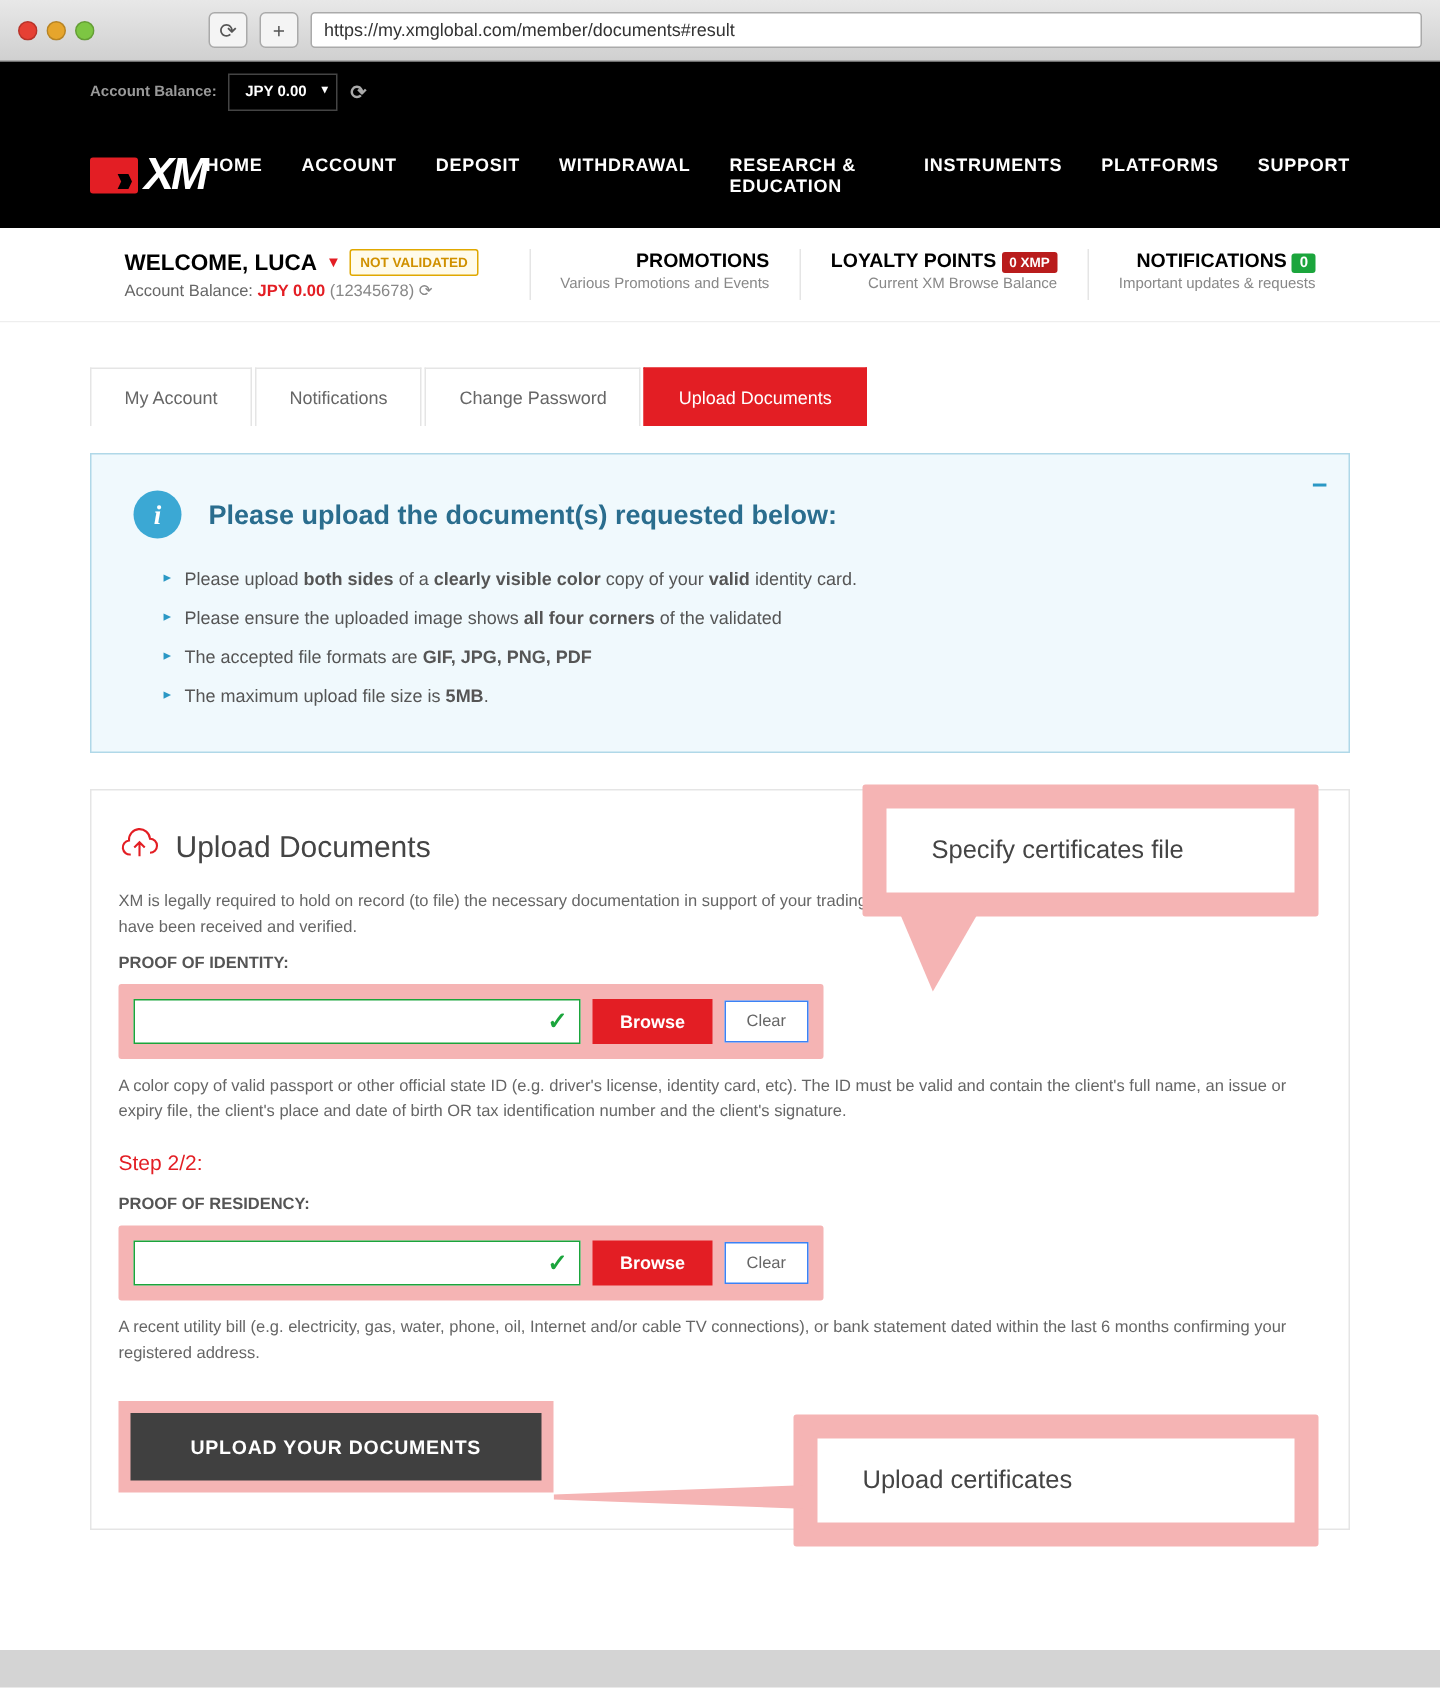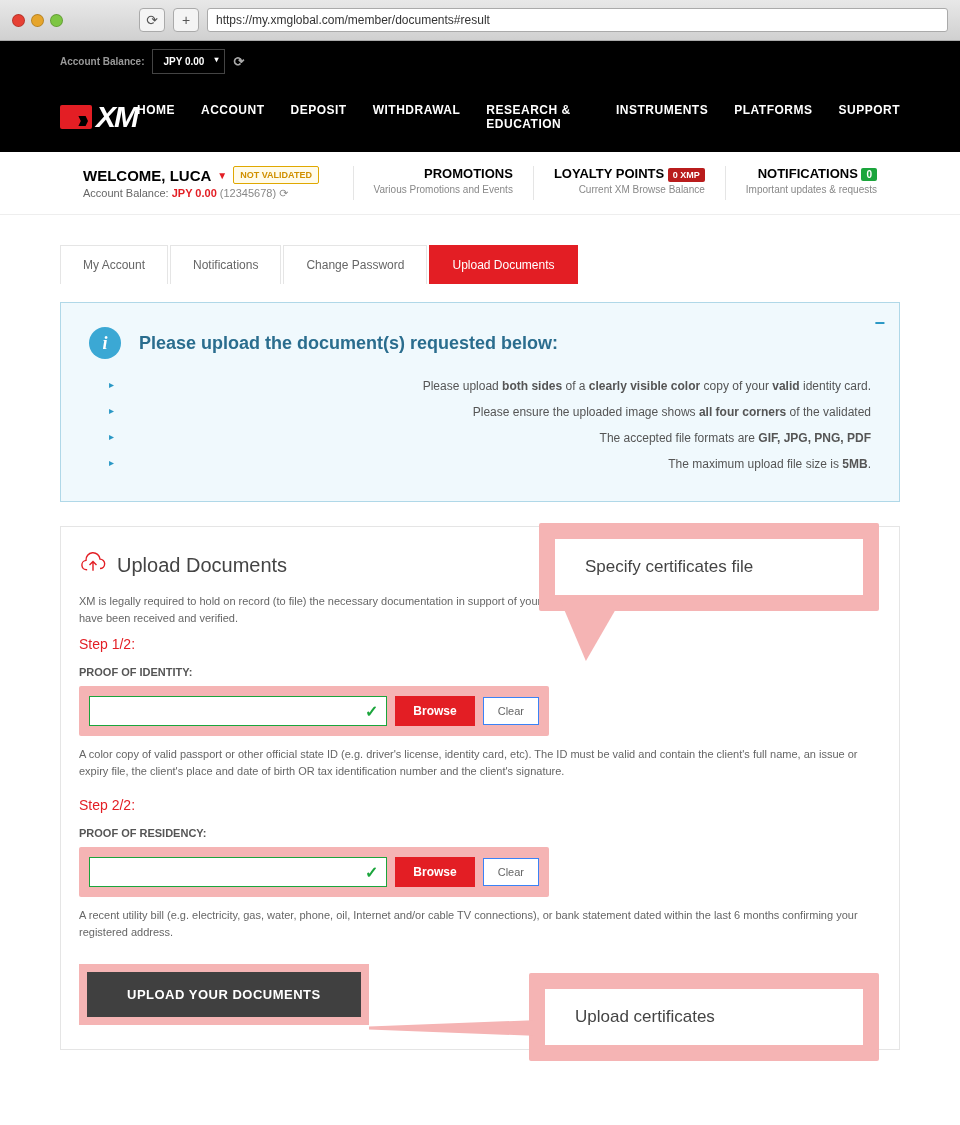--- a/index.html
+++ b/index.html
@@ -59,21 +59,21 @@
 
 .tabs { display: flex; gap: 2px; }
 .tab { padding: 12px 22px; background: #fff; border: 1px solid #e5e5e5; border-bottom: none; font-size: 12px; color: #666; }
 .tab.active { background: #e31e24; color: #fff; border-color: #e31e24; }
 
 .info-box { border: 1px solid #b0d8e8; background: #f0f9fd; padding: 24px 28px; margin-top: 18px; position: relative; }
 .info-box .collapse { position: absolute; top: 10px; right: 14px; color: #2a98c5; font-size: 18px; font-weight: bold; }
 .info-head { display: flex; align-items: center; gap: 18px; margin-bottom: 14px; }
 .info-icon { width: 32px; height: 32px; border-radius: 50%; background: #3ba8d4; color: #fff; display: flex; align-items: center; justify-content: center; font-size: 18px; font-weight: bold; font-style: italic; font-family: Georgia,serif; }
 .info-title { color: #2a6d8e; font-size: 18px; font-weight: 600; }
-.info-list { list-style: none; padding-left: 20px; text-align: right; }
+.info-list { list-style: none; padding-left: 20px; }
 .info-list li { position: relative; padding: 6px 0 6px 14px; font-size: 12px; color: #555; }
 .info-list li::before { content: "▸"; position: absolute; left: 0; color: #2a98c5; font-size: 10px; }
 
 .upload-panel { border: 1px solid #e5e5e5; padding: 24px 18px; margin-top: 24px; }
 .upload-head { display: flex; align-items: center; gap: 10px; margin-bottom: 14px; }
 .upload-icon { width: 28px; height: 28px; position: relative; }
 .upload-icon svg { width: 28px; height: 28px; }
 .upload-title { font-size: 20px; color: #444; }
 .upload-desc { font-size: 11px; color: #666; line-height: 1.5; margin-bottom: 10px; }
 .step-label { color: #e31e24; font-size: 14px; margin: 10px 0 14px; }
@@ -89,21 +89,21 @@
 
 .upload-submit-wrap { background: #f5b4b4; padding: 8px; display: inline-block; margin-top: 6px; }
 .upload-submit { background: #404040; color: #fff; font-size: 13px; font-weight: 900; text-transform: uppercase; padding: 15px 40px; border: none; letter-spacing: 0.5px; }
 
 
 .callout { position: absolute; background: #f5b4b4; padding: 16px; border-radius: 2px; z-index: 5; }
 .callout-inner { background: #fff; padding: 18px 30px; font-size: 17px; color: #444; font-family: Verdana, sans-serif; }
 .callout .tail { position: absolute; width: 0; height: 0; }
 
 .upload-panel { position: relative; }
-.callout1 { top: -4px; right: 20px; width: 340px; }
+.callout1 { top: -4px; right: 20px; width: 304px; }
 .callout1 .tail { left: -10px; bottom: -50px; border-top: 80px solid #f5b4b4; border-left: 80px solid transparent; transform: skewX(-30deg); z-index: -1; }
 .callout2 { bottom: -12px; right: 20px; width: 350px; }
 .callout2-tail { position:absolute; left:-160px; bottom:25px; width:170px; height:16px; background:#f5b4b4; clip-path: polygon(0 40%, 100% 0, 100% 100%, 0 60%); }
 </style>
 </head>
 <body>
 
 <div class="browser-chrome">
   <div class="traffic-lights">
     <div class="tl red"></div>
@@ -205,21 +205,20 @@
       <div class="upload-icon">
         <svg viewBox="0 0 24 24">
               <path fill="none" stroke="#e31e24" stroke-width="1.2" d="M18 15a4 4 0 0 0 0-8 6 6 0 0 0-12 1 4 4 0 0 0 1 8"></path>
               <path fill="none" stroke="#e31e24" stroke-width="1.2" d="M12 17V9m-3 3 3-3 3 3"></path>
             </svg>
       </div>
       <div class="upload-title">Upload Documents</div>
     </div>
     <div class="upload-desc">XM is legally required to hold on record (to file) the necessary documentation in support of your trading account. Your account will be validated once your documents have been received and verified.</div>
 
-    <div class="step-label">Step 1/2:</div>
     <div class="field-label">PROOF OF IDENTITY:</div>
     <div class="highlight-box">
       <div class="file-input">
             <span class="check">✓</span>
           </div>
       <button class="browse-btn">Browse</button>
       <button class="clear-btn">Clear</button>
     </div>
     <div class="field-desc">A color copy of valid passport or other official state ID (e.g. driver's license, identity card, etc). The ID must be valid and contain the client's full name, an issue or expiry file, the client's place and date of birth OR tax identification number and the client's signature.</div>
 

